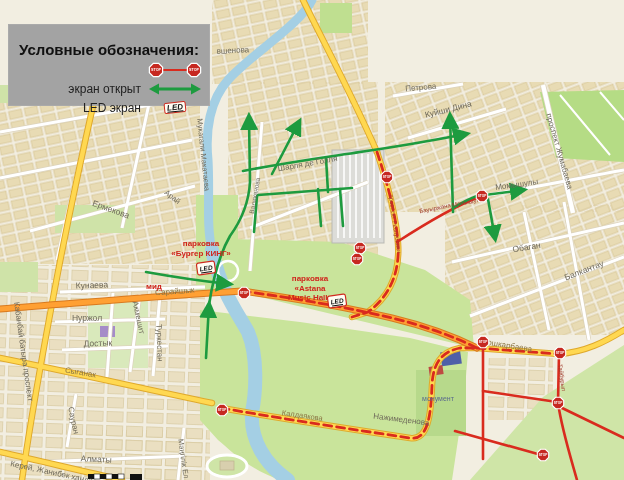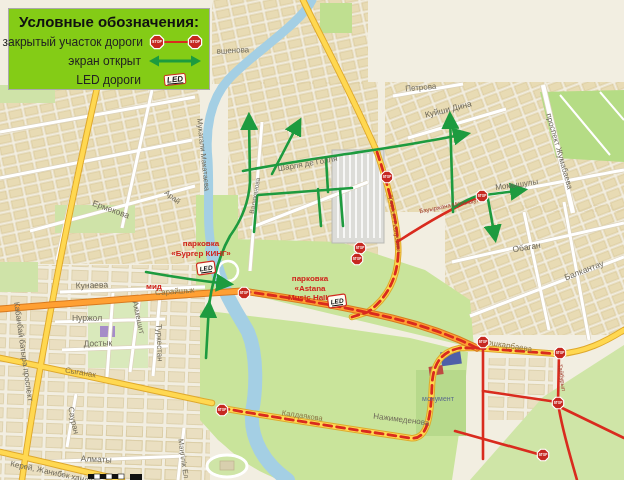--- a/index.html
+++ b/index.html
@@ -1,21 +1,21 @@
 <!DOCTYPE html>
 <html><head>
 <meta charset="utf-8">
 <style>
   html,body{margin:0;padding:0;background:#888;}
   .stage{position:relative;width:624px;height:480px;overflow:hidden;
          font-family:"Liberation Sans",sans-serif;background:#f2eee1;}
   svg text{font-family:"Liberation Sans",sans-serif;}
   
-  .legend{position:absolute;left:8px;top:8px;width:202px;height:82px;background:#84cc16;
-          border:1px solid #aaa;box-sizing:border-box;padding:4px 6px 2px 6px;z-index:5;}
+  .legend{position:absolute;left:8px;top:24px;width:202px;height:82px;background:#a3a3a3;
+          border:1px solid #aaa;box-sizing:border-box;padding:16px 6px 2px 6px;z-index:5;}
   .legend h1{margin:0 0 2px 0;font-size:15px;font-weight:bold;text-align:center;color:#111;}
   .lrow{display:flex;align-items:center;justify-content:flex-end;height:19px;}
   .lrow .ltxt{font-size:12px;color:#222;text-align:right;margin-right:6px;white-space:nowrap;}
   .lrow .lsym{width:56px;display:flex;justify-content:center;align-items:center;}
   .titlebox{position:absolute;left:371px;top:6px;width:247px;background:#fff;border:1px solid #999;
             box-sizing:border-box;padding:6px 4px;z-index:5;text-align:center;
             font-size:14.5px;color:#111;line-height:1.3;}
   .titlebox .hl{font-weight:bold;}
   .ledbadge{display:inline-block;background:#fffdf4;border:1.5px solid #cf2a1e;border-radius:2px;
             font-size:8px;font-weight:bold;font-style:italic;color:#111;padding:0 2px;
@@ -256,21 +256,20 @@
           <rect x="-9" y="-6" width="18" height="12" rx="2" fill="#fffdf4" stroke="#cf2a1e" stroke-width="1.2"></rect>
           <text x="0" y="2.5" text-anchor="middle" font-size="6.5" font-weight="bold" font-style="italic" fill="#111">LED</text>
           <line x1="-5.5" y1="4.2" x2="5.5" y2="4.2" stroke="#111" stroke-width="1"></line>
         </g>
       </g>
 </svg>
 
 <div class="legend">
   <h1>Условные обозначения:</h1>
   <div class="lrow">
-    <span class="ltxt">закрытый участок дороги</span>
     <span class="lsym">
       <svg width="54" height="16" viewBox="0 0 54 16">
         <line x1="8" y1="8" x2="46" y2="8" stroke="#d92b1e" stroke-width="2"></line>
         <g id="lg-stop1">
               <g>
                 <polygon points="14.6,10.7 10.7,14.6 5.3,14.6 1.4,10.7 1.4,5.3 5.3,1.4 10.7,1.4 14.6,5.3" fill="#c62820" stroke="#fff" stroke-width="1.265"></polygon>
                 <text x="8" y="9.379999999999999" text-anchor="middle" font-size="3.6799999999999997" font-weight="bold" fill="#fff">STOP</text>
               </g>
             </g>
             <g id="lg-stop2">
@@ -287,21 +286,21 @@
     <span class="lsym">
       <svg width="54" height="14" viewBox="0 0 54 14">
         <line x1="9" y1="7" x2="45" y2="7" stroke="#1d9b3f" stroke-width="2.8"></line>
         <path d="M10,7 L1,7 M10,2.5 L1,7 L10,11.5" fill="none" stroke="#1d9b3f" stroke-width="0"></path>
         <path d="M11,1.5 L1,7 L11,12.5 Z" fill="#1d9b3f"></path>
         <path d="M43,1.5 L53,7 L43,12.5 Z" fill="#1d9b3f"></path>
       </svg>
     </span>
   </div>
   <div class="lrow">
-    <span class="ltxt">LED дороги</span>
+    <span class="ltxt">LED экран</span>
     <span class="lsym">
       <span class="ledbadge">LED</span>
     </span>
   </div>
 </div>
 
 
 </div>
 
 </body></html>

